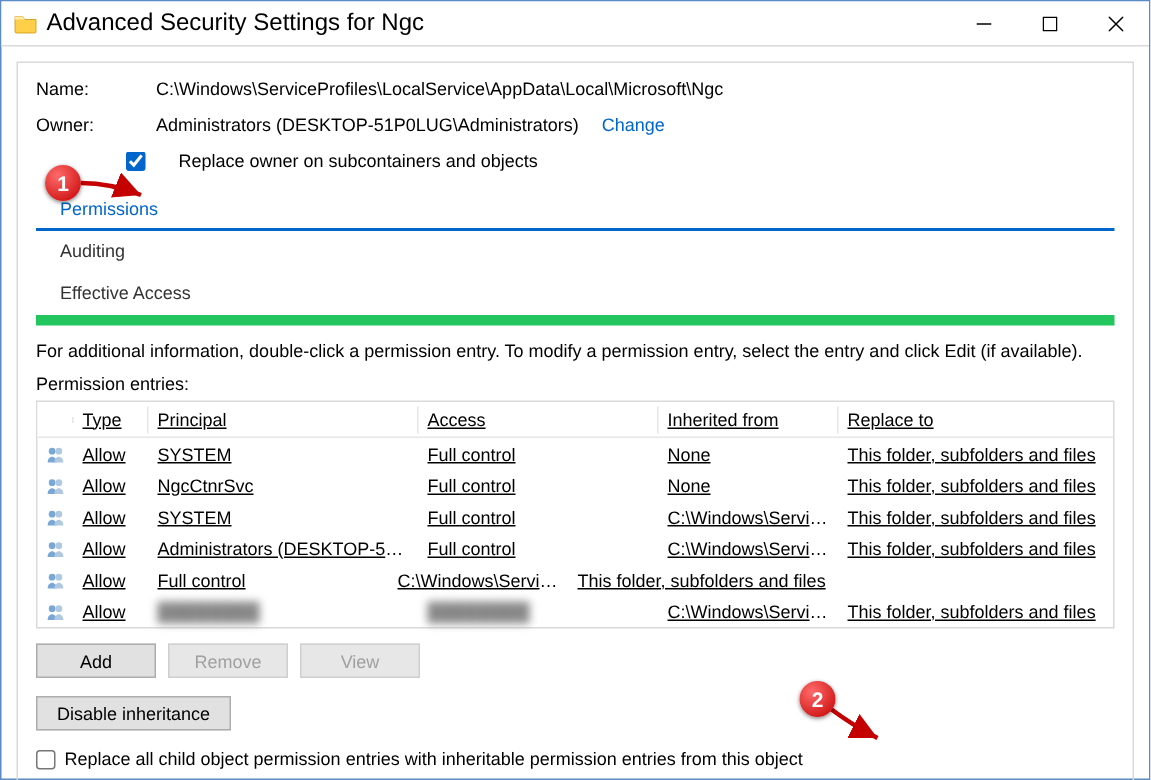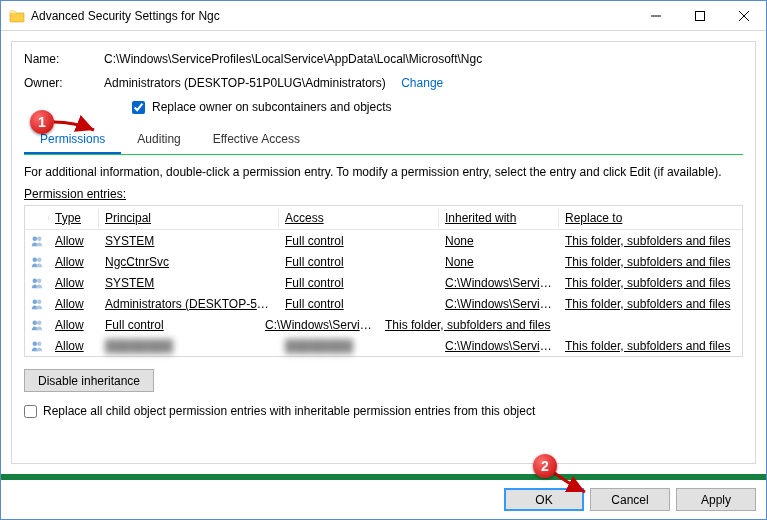--- a/index.html
+++ b/index.html
@@ -11,40 +11,40 @@
   height: 520px;
   overflow: hidden;
   position: relative;
   color: #000;
 }
 .window { width: 767px; height: 520px; border: 1px solid #5a8bc6; display: flex; flex-direction: column; background: #fff; }
 .titlebar {
   height: 30px; display: flex; align-items: center; padding: 0 0 0 8px;
   background: #fff; border-bottom: 1px solid #d9d9d9;
 }
-.titlebar .title-text { flex: 1; font-size: 12px; }
+.titlebar .title-text { flex: 1; font-size: 16px; }
 .winbtn { width: 44px; height: 29px; display: flex; align-items: center; justify-content: center; color: #333; }
 .folder-icon { width: 16px; height: 16px; margin-right: 6px; }
 .content { flex: 1; padding: 10px; display: flex; flex-direction: column; }
 .panel { border: 1px solid #d9d9d9; flex: 1; padding: 10px 12px 10px 12px; display: flex; flex-direction: column; position: relative; }
 
 .row { display: flex; align-items: flex-end; margin-bottom: 10px; }
 .row .lbl { width: 80px; color: #000; }
 .row .val { flex: 1; }
 .link { color: #0066cc; margin-left: 12px; cursor: pointer; }
 
-.cbx { display: inline-flex; align-items: center; gap: 7px; margin-left: 80px; padding-left: 28px; }
+.cbx { display: inline-flex; align-items: center; gap: 22px; margin-left: 32px; padding-left: 28px; }
 input[type=checkbox] { width: 13px; height: 13px; accent-color: #0066cc; }
 
-.tabs { display: flex; border-bottom: 1px solid #22c55e; margin-top: 12px; }
+.tabs { display: flex; border-bottom: 7px solid #22c55e; margin-top: 12px; flex-direction: column; }
 .tab { padding: 6px 16px; color: #333; cursor: pointer; border-bottom: 2px solid transparent; }
 .tab.active { color: #0066cc; border-bottom: 2px solid #0066cc; }
 
 .hint { margin: 10px 0 8px 0; }
-.entries-label { margin-bottom: 4px; text-decoration: underline; }
+.entries-label { margin-bottom: 4px; }
 
 .table { border: 1px solid #d9d9d9; }
 .thead, .trow { display: flex; align-items: center; text-decoration: underline; }
 .thead { height: 24px; background: #fff; border-bottom: 1px solid #e6e6e6; font-weight: normal; }
 .th, .td { padding: 2px 6px; overflow: hidden; white-space: nowrap; text-overflow: ellipsis; }
 .th { border-right: 1px solid #e6e6e6; }
 .c-icon { width: 24px; flex: 0 0 24px; display:flex; align-items:center; justify-content:center;}
 .c-type { width: 50px; flex: 0 0 50px; }
 .c-principal { width: 180px; flex: 0 0 180px; }
 .c-access { width: 160px; flex: 0 0 160px; }
@@ -129,21 +129,21 @@
 
       <div class="hint">For additional information, double-click a permission entry. To modify a permission entry, select the entry and click Edit (if available).</div>
       <div class="entries-label">Permission entries:</div>
 
       <div class="table">
         <div class="thead">
           <div class="th c-icon"></div>
           <div class="th c-type">Type</div>
           <div class="th c-principal">Principal</div>
           <div class="th c-access">Access</div>
-          <div class="th c-inherited">Inherited with</div>
+          <div class="th c-inherited">Inherited from</div>
           <div class="th c-applies" style="border-right:none">Replace to</div>
         </div>
         <div id="tbody">
             <div class="trow">
               <div class="td c-icon">
                 <svg class="user-icon" viewBox="0 0 16 16">
                   <circle cx="5" cy="5" r="3" fill="#7aa8d6"></circle>
                   <path d="M1 15c0-3 2-5 4-5s4 2 4 5z" fill="#7aa8d6"></path>
                   <circle cx="11" cy="5" r="3" fill="#b0c8e0"></circle>
                   <path d="M7 15c0-3 2-5 4-5s4 2 4 5z" fill="#b0c8e0"></path>
@@ -225,20 +225,25 @@
               </div>
               <div class="td c-type">Allow</div>
               <div class="td c-principal blurcell">████████</div>
               <div class="td c-access blurcell">████████</div>
               <div class="td c-inherited">C:\Windows\ServicePr...</div>
               <div class="td c-applies">This folder, subfolders and files</div>
             </div>
           </div>
       </div>
 
+      <div class="btnrow">
+        <div class="btn">Add</div>
+        <div class="btn disabled">Remove</div>
+        <div class="btn disabled">View</div>
+      </div>
 
       <div style="margin-top:12px">
         <div class="btn" style="min-width:130px">Disable inheritance</div>
       </div>
 
       <label style="margin-top:12px; display:flex; align-items:flex-end; gap:6px">
         <input type="checkbox" style="">
         <span>Replace all child object permission entries with inheritable permission entries from this object</span>
       </label>
 

